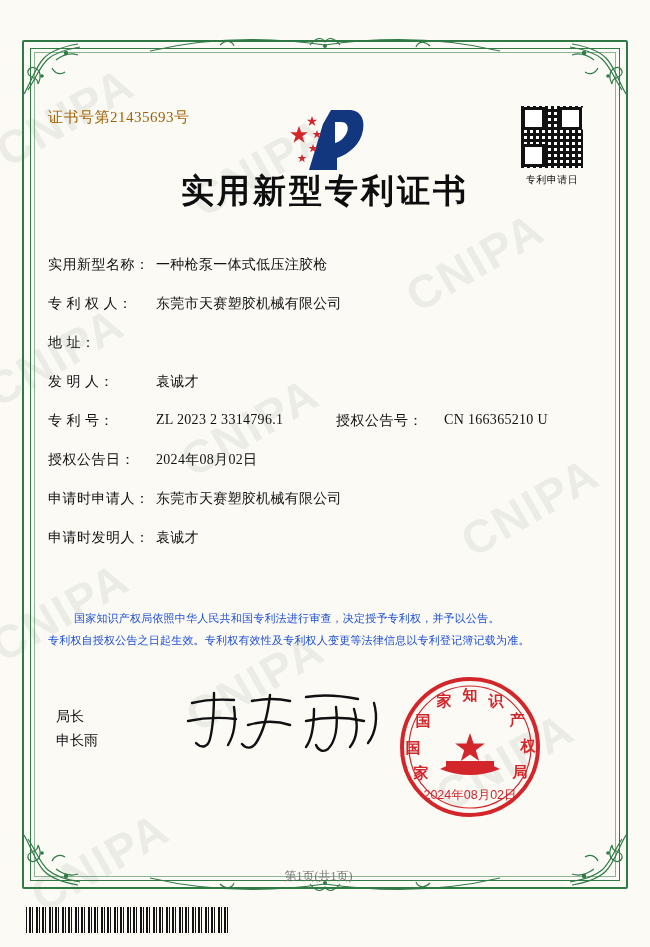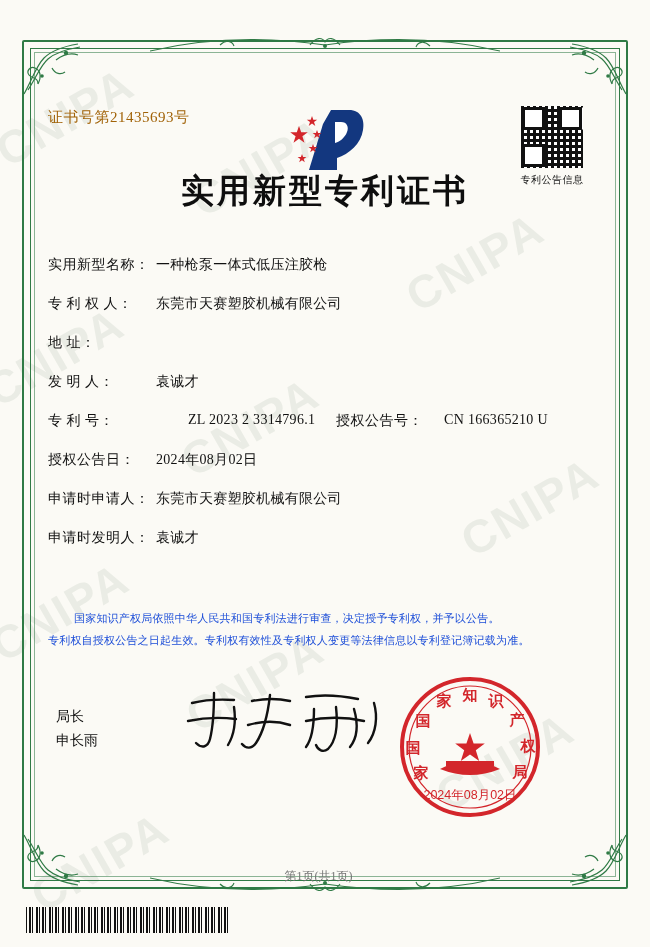--- a/index.html
+++ b/index.html
@@ -177,21 +177,21 @@
   .lbl {
     width: 108px;
     flex: 0 0 108px;
     font-size: 14px;
     letter-spacing: 0.5px;
   }
   .val {
     font-size: 14px;
     letter-spacing: 0.3px;
   }
-  .col-left { display: flex; flex: 0 0 52%; gap: 32px; }
+  .col-left { display: flex; flex: 0 0 52%; }
   .col-right { display: flex; flex: 1; }
 
   .statement {
     margin-top: 60px;
     font-size: 11px;
     line-height: 2.0;
     color: #1d4ed8;
     letter-spacing: 0.2px;
   }
   .statement p { margin: 0; }
@@ -354,21 +354,21 @@
           <path d="M34 40 l1.1 3.1 3.3 0 -2.7 2 1.1 3.2 -2.8 -2 -2.8 2 1.1 -3.2 -2.7 -2 3.3 0 z"></path>
           <path d="M23 50 l1.1 3.1 3.3 0 -2.7 2 1.1 3.2 -2.8 -2 -2.8 2 1.1 -3.2 -2.7 -2 3.3 0 z"></path>
         </g>
       </svg>
     </div>
 
     <div class="qr-block">
       <div class="qr">
         <div class="qr-corner-tr"></div>
       </div>
-      <div class="qr-caption">专利公告信息</div>
+      <div class="qr-caption">专利申请日</div>
     </div>
 
     <div class="title">实用新型专利证书</div>
 
     <div class="fields">
 
       <div class="row">
         <div class="lbl">实用新型名称：</div>
         <div class="val">一种枪泵一体式低压注胶枪</div>
       </div>

